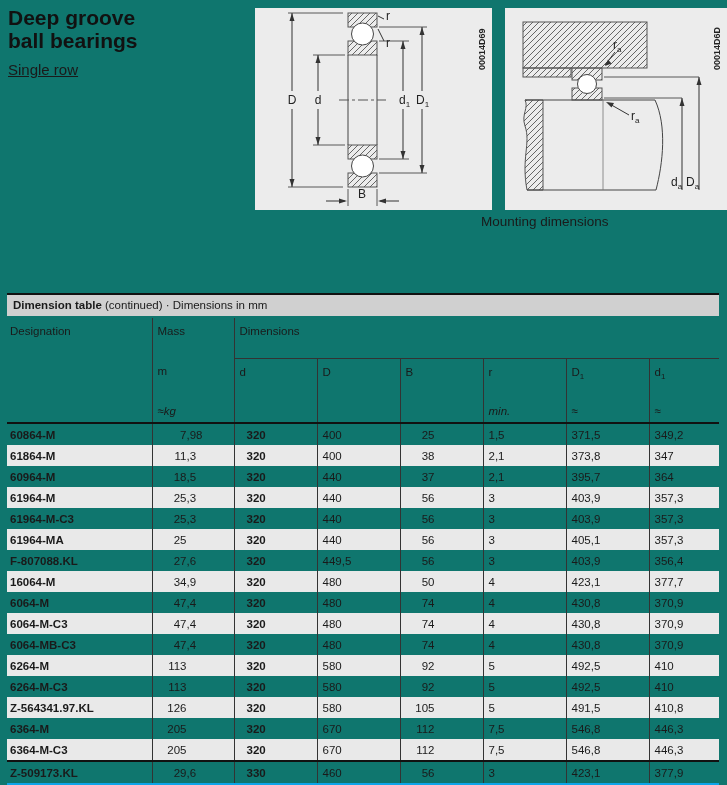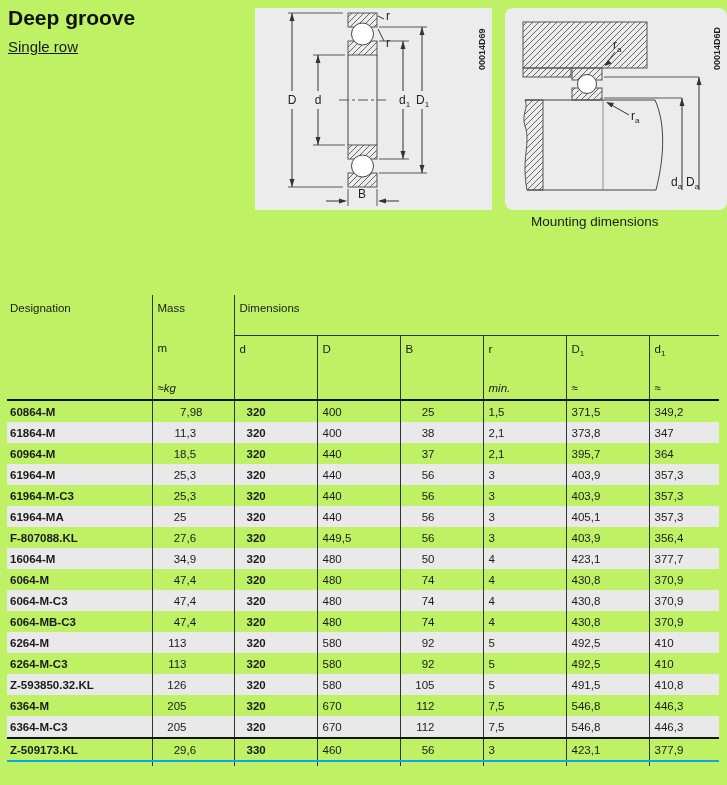--- a/index.html
+++ b/index.html
@@ -1,28 +1,28 @@
 <!DOCTYPE html>
 <html><head>
 <meta charset="utf-8">
 <style>
   html,body{margin:0;padding:0;}
   body{width:727px;height:785px;background:#fff;font-family:"Liberation Sans","DejaVu Sans",sans-serif;color:#1a1a1a;}
-  .page{position:relative;width:727px;height:785px;overflow:hidden;background:#bef264;}
+  .page{position:relative;width:727px;height:785px;overflow:hidden;background:#0f766e;}
 
   
   .title-block{position:absolute;left:8px;top:6px;}
   .title-line{font-size:21px;font-weight:bold;line-height:23px;color:#111;}
   .subtitle{font-size:15px;margin-top:9px;color:#1a1a1a;text-decoration:underline;}
 
   
   .fig-panel{position:absolute;top:8px;background:#ececec;}
   .fig1{left:255px;width:237px;height:202px;}
-  .fig2{left:505px;width:222px;height:202px;border-radius:8px;}
-  .fig-caption{position:absolute;left:531px;top:214px;font-size:13.5px;color:#1a1a1a;}
+  .fig2{left:505px;width:222px;height:202px;}
+  .fig-caption{position:absolute;left:481px;top:214px;font-size:13.5px;color:#1a1a1a;}
   svg text{font-family:"Liberation Sans","DejaVu Sans",sans-serif;fill:#222;}
   .dimtxt{font-size:12px;}
   .subtxt{font-size:8px;}
   .codetxt{font-size:9px;font-weight:bold;}
 
   
   .tablewrap{position:absolute;left:7px;top:293px;width:712px;}
   .tbar{background:#d0d0d0;border-top:2px solid #111;height:21px;line-height:21px;
         padding-left:6px;font-size:11.5px;white-space:nowrap;}
   .tbar b{font-weight:bold;}
@@ -49,20 +49,21 @@
   tr.stub td{height:4px;}
   sub{font-size:8px;}
 </style>
 </head>
 <body>
 
 <div class="page">
 
   <div class="title-block">
     <div class="title-line">Deep groove</div>
+    <div class="title-line">ball bearings</div>
     <div class="subtitle">Single row</div>
   </div>
 
   <div class="fig-panel fig1">
     <svg width="237" height="202" viewBox="0 0 237 202">
       <defs>
         <pattern id="h1" patternUnits="userSpaceOnUse" width="6" height="6">
           <path d="M0,6 L6,0 M-1,1 L1,-1 M5,7 L7,5" stroke="#666" stroke-width="1" fill="none"></path>
         </pattern>
       </defs>
@@ -164,20 +165,23 @@
       <text class="dimtxt" x="108" y="41"><tspan>r</tspan><tspan class="subtxt" dy="3">a</tspan></text>
       <text class="dimtxt" x="126" y="112"><tspan>r</tspan><tspan class="subtxt" dy="3">a</tspan></text>
       <text class="dimtxt" x="166" y="178"><tspan>d</tspan><tspan class="subtxt" dy="3">a</tspan></text>
       <text class="dimtxt" x="181" y="178"><tspan>D</tspan><tspan class="subtxt" dy="3">a</tspan></text>
       <text class="codetxt" transform="translate(215,62) rotate(-90)"><tspan>00014D6D</tspan></text>
     </svg>
   </div>
   <div class="fig-caption">Mounting dimensions</div>
 
   <div class="tablewrap">
+    <div class="tbar">
+      <b>Dimension table</b><span> (continued) · Dimensions in mm</span>
+    </div>
     <table>
       <colgroup>
         <col style="width:145px">
           <col style="width:82px">
           <col style="width:83px">
           <col style="width:83px">
         <col style="width:83px">
           <col style="width:83px">
           <col style="width:83px">
           <col style="width:70px">
@@ -332,21 +336,21 @@
             <td class="c-desig">6264-M-C3</td>
             <td class="c-mass"><span class="mi">113</span><span class="mf"></span></td>
             <td class="c-dcol">320</td>
             <td>580</td>
             <td class="c-b"><span class="mi">92</span></td>
             <td>5</td>
             <td>492,5</td>
             <td>410</td>
           </tr>
           <tr class="alt">
-            <td class="c-desig">Z-593850.32.KL</td>
+            <td class="c-desig">Z-564341.97.KL</td>
             <td class="c-mass"><span class="mi">126</span><span class="mf"></span></td>
             <td class="c-dcol">320</td>
             <td>580</td>
             <td class="c-b"><span class="mi">105</span></td>
             <td>5</td>
             <td>491,5</td>
             <td>410,8</td>
           </tr>
           <tr>
             <td class="c-desig">6364-M</td>

